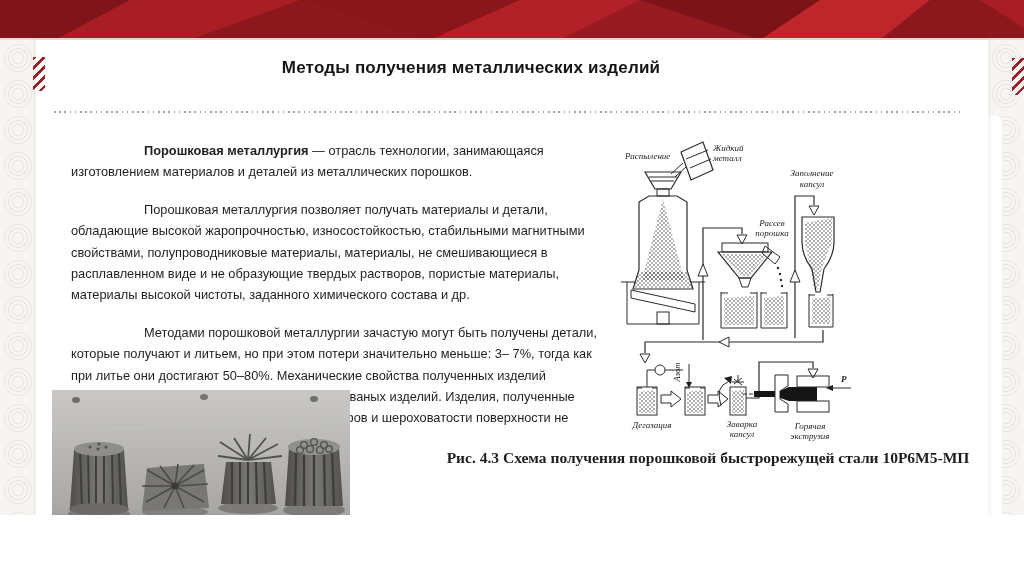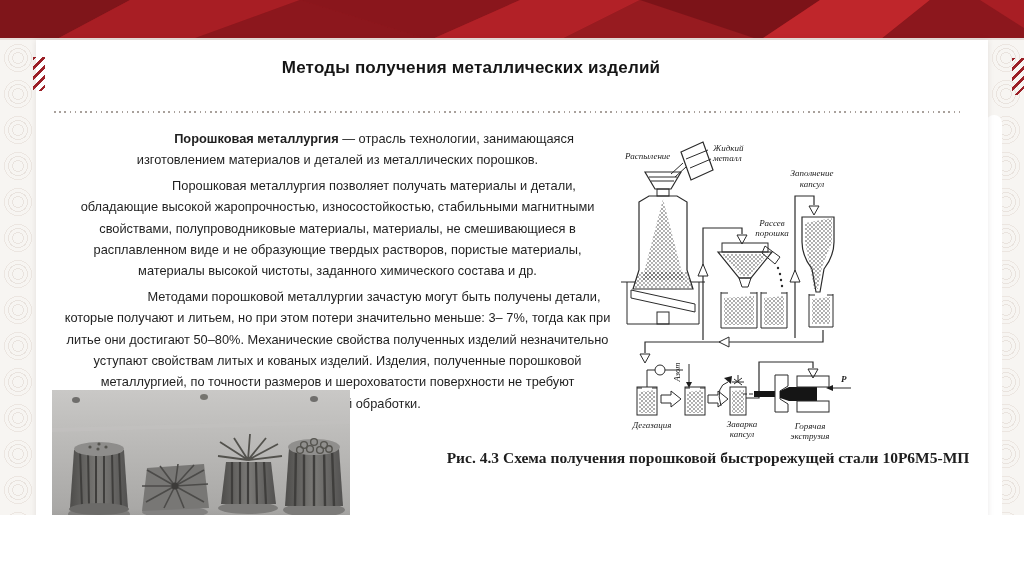--- a/index.html
+++ b/index.html
@@ -19,21 +19,21 @@
   .panel{left:36px;top:40px;width:952px;height:493px;background:#ffffff;box-shadow:0 0 6px rgba(60,40,40,.10);}
   .hatch{width:12px;height:34px;
     background:repeating-linear-gradient(135deg,#9b2027 0 2.4px,rgba(0,0,0,0) 2.4px 7px);}
   .hatch-left{left:33px;top:57px;}
   .hatch-right{left:1012px;top:58px;height:37px;}
   .title{left:36px;top:58px;width:870px;text-align:center;
          font-size:17px;font-weight:bold;color:#151515;letter-spacing:.2px;}
   .dotted-divider{left:54px;top:111px;width:908px;height:2px;
     background:repeating-linear-gradient(90deg,#a9a19c 0 1.6px,rgba(0,0,0,0) 1.6px 5.2px);}
   .bodytext{left:55px;top:124px;width:565px;font-size:12.8px;line-height:21.4px;color:#1f1f1f;}
-  .bodytext p{margin:4px;text-indent:73px;text-align:center;}
+  .bodytext p{margin:16px;text-indent:73px;}
   .bodytext .b{font-weight:bold;}
   .caption{left:430px;top:449px;width:556px;text-align:center;
            font-family:"Liberation Serif",serif;font-size:15.5px;color:#1e1e1e;font-weight:bold;}
   .diagram{left:605px;top:132px;width:370px;height:312px;}
   .photo{left:52px;top:390px;width:298px;height:148px;z-index:5;}
   .band-top{left:0;top:0;width:1024px;height:40px;}
   .band-bottom{left:0;top:533px;width:1024px;height:41px;}
   svg text{font-family:"Liberation Serif",serif;font-style:italic;fill:#1d1d1d;}
   .ln{fill:none;stroke:#2b2b2b;stroke-width:1.2;}
   .lnt{fill:none;stroke:#2b2b2b;stroke-width:1;}

